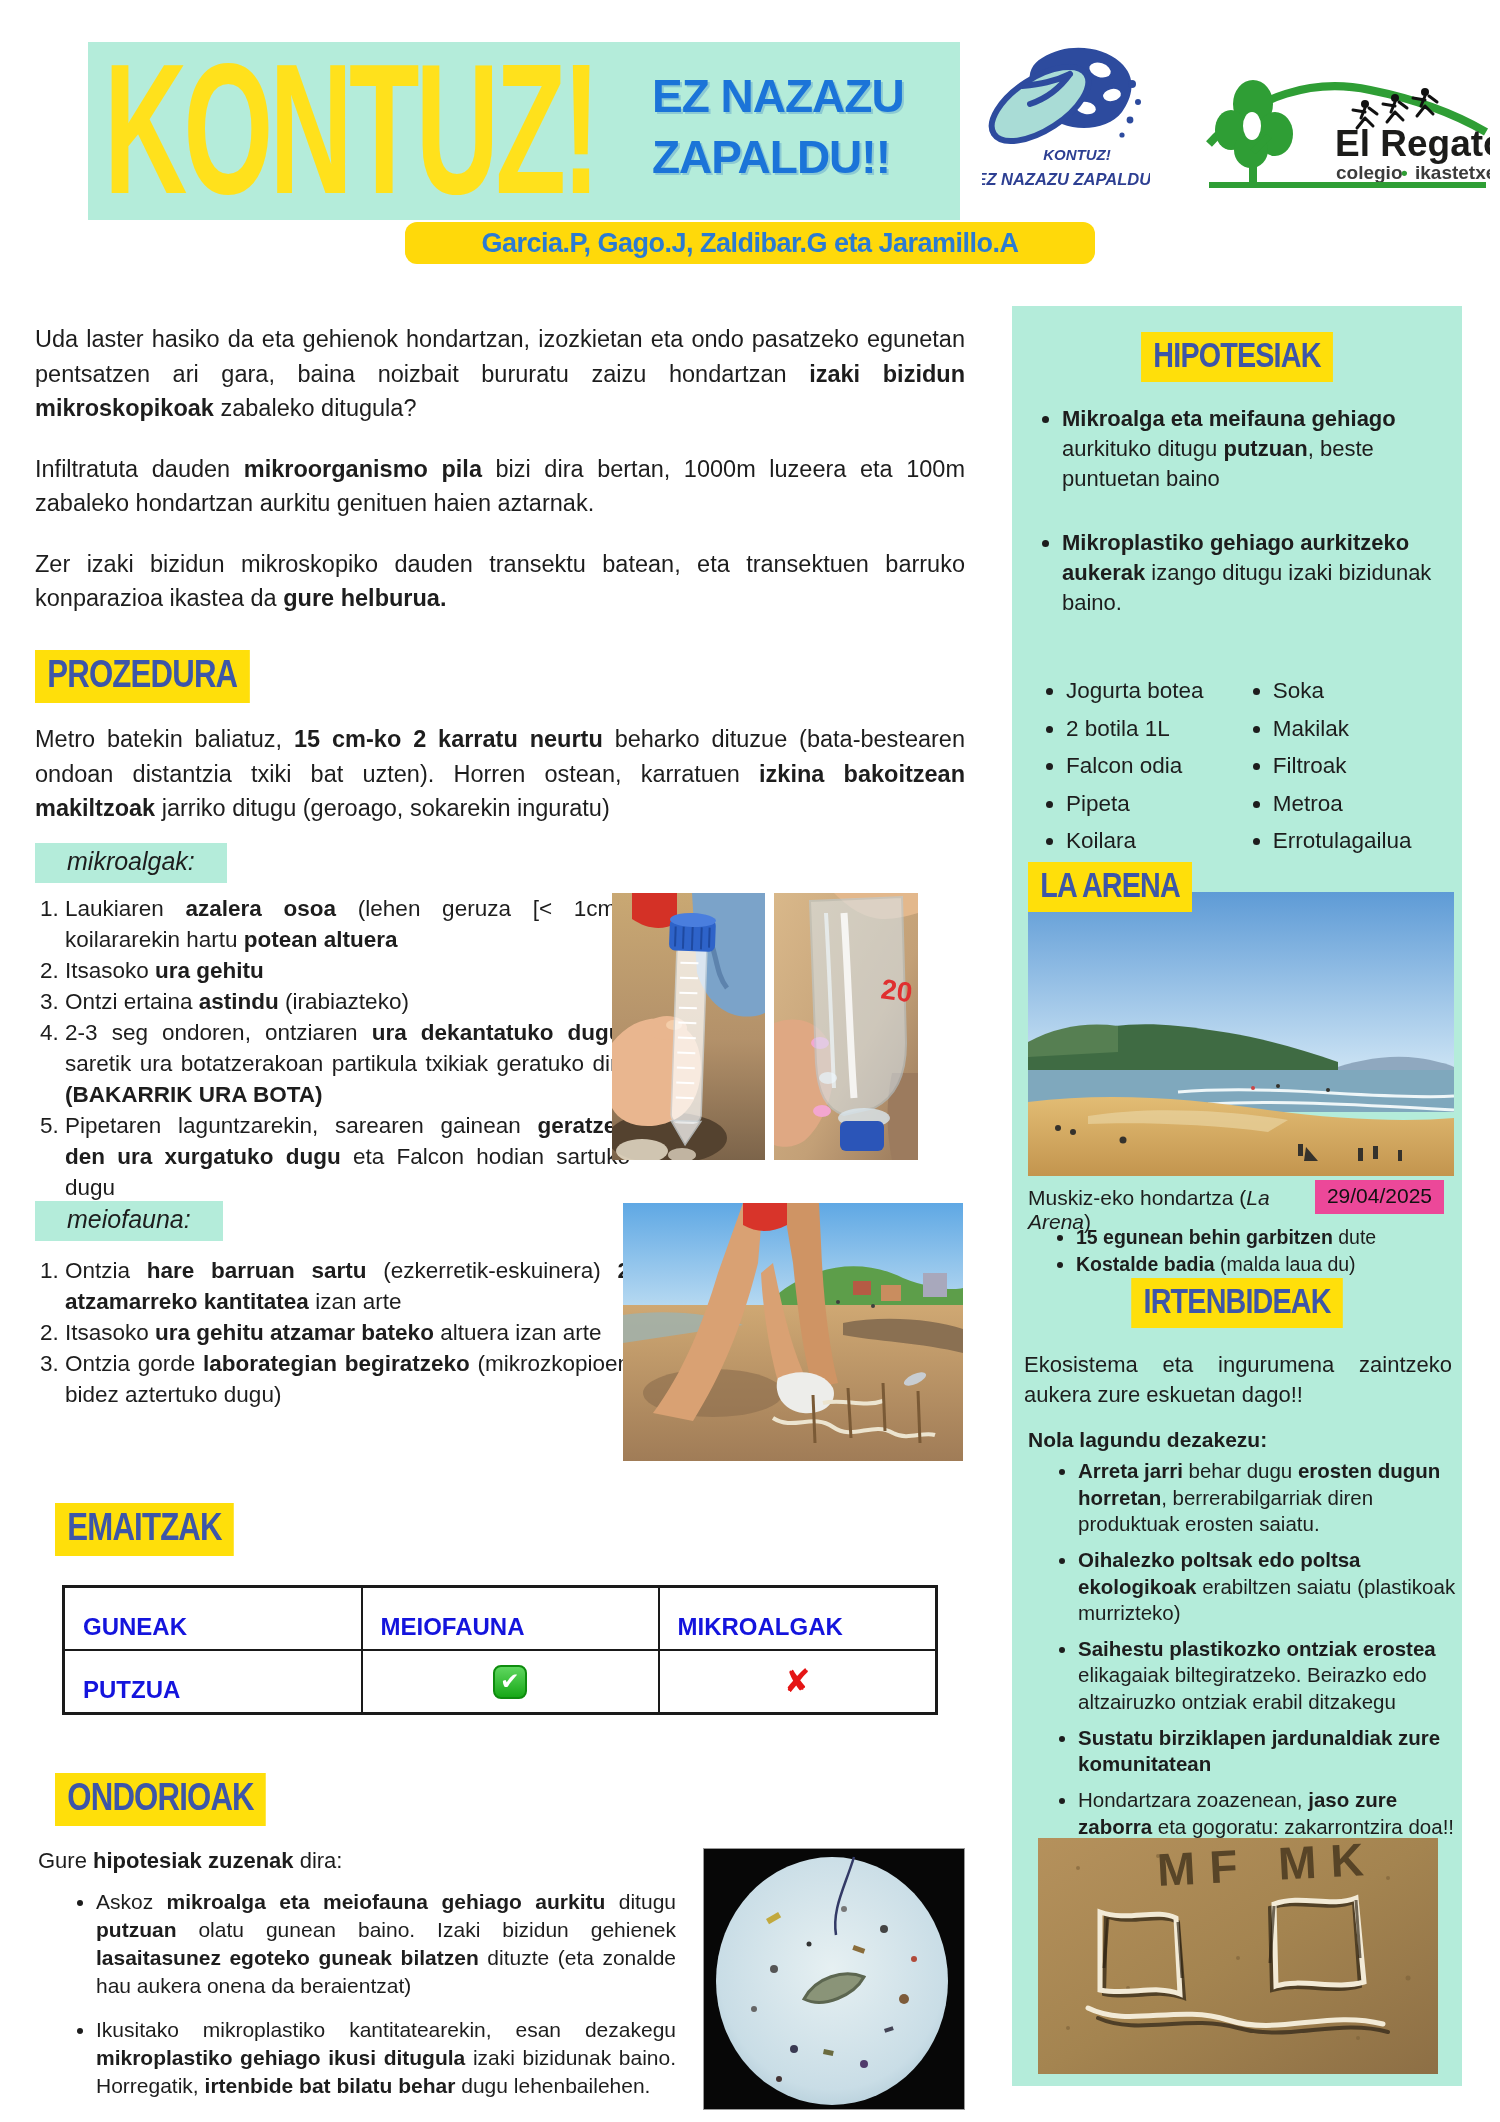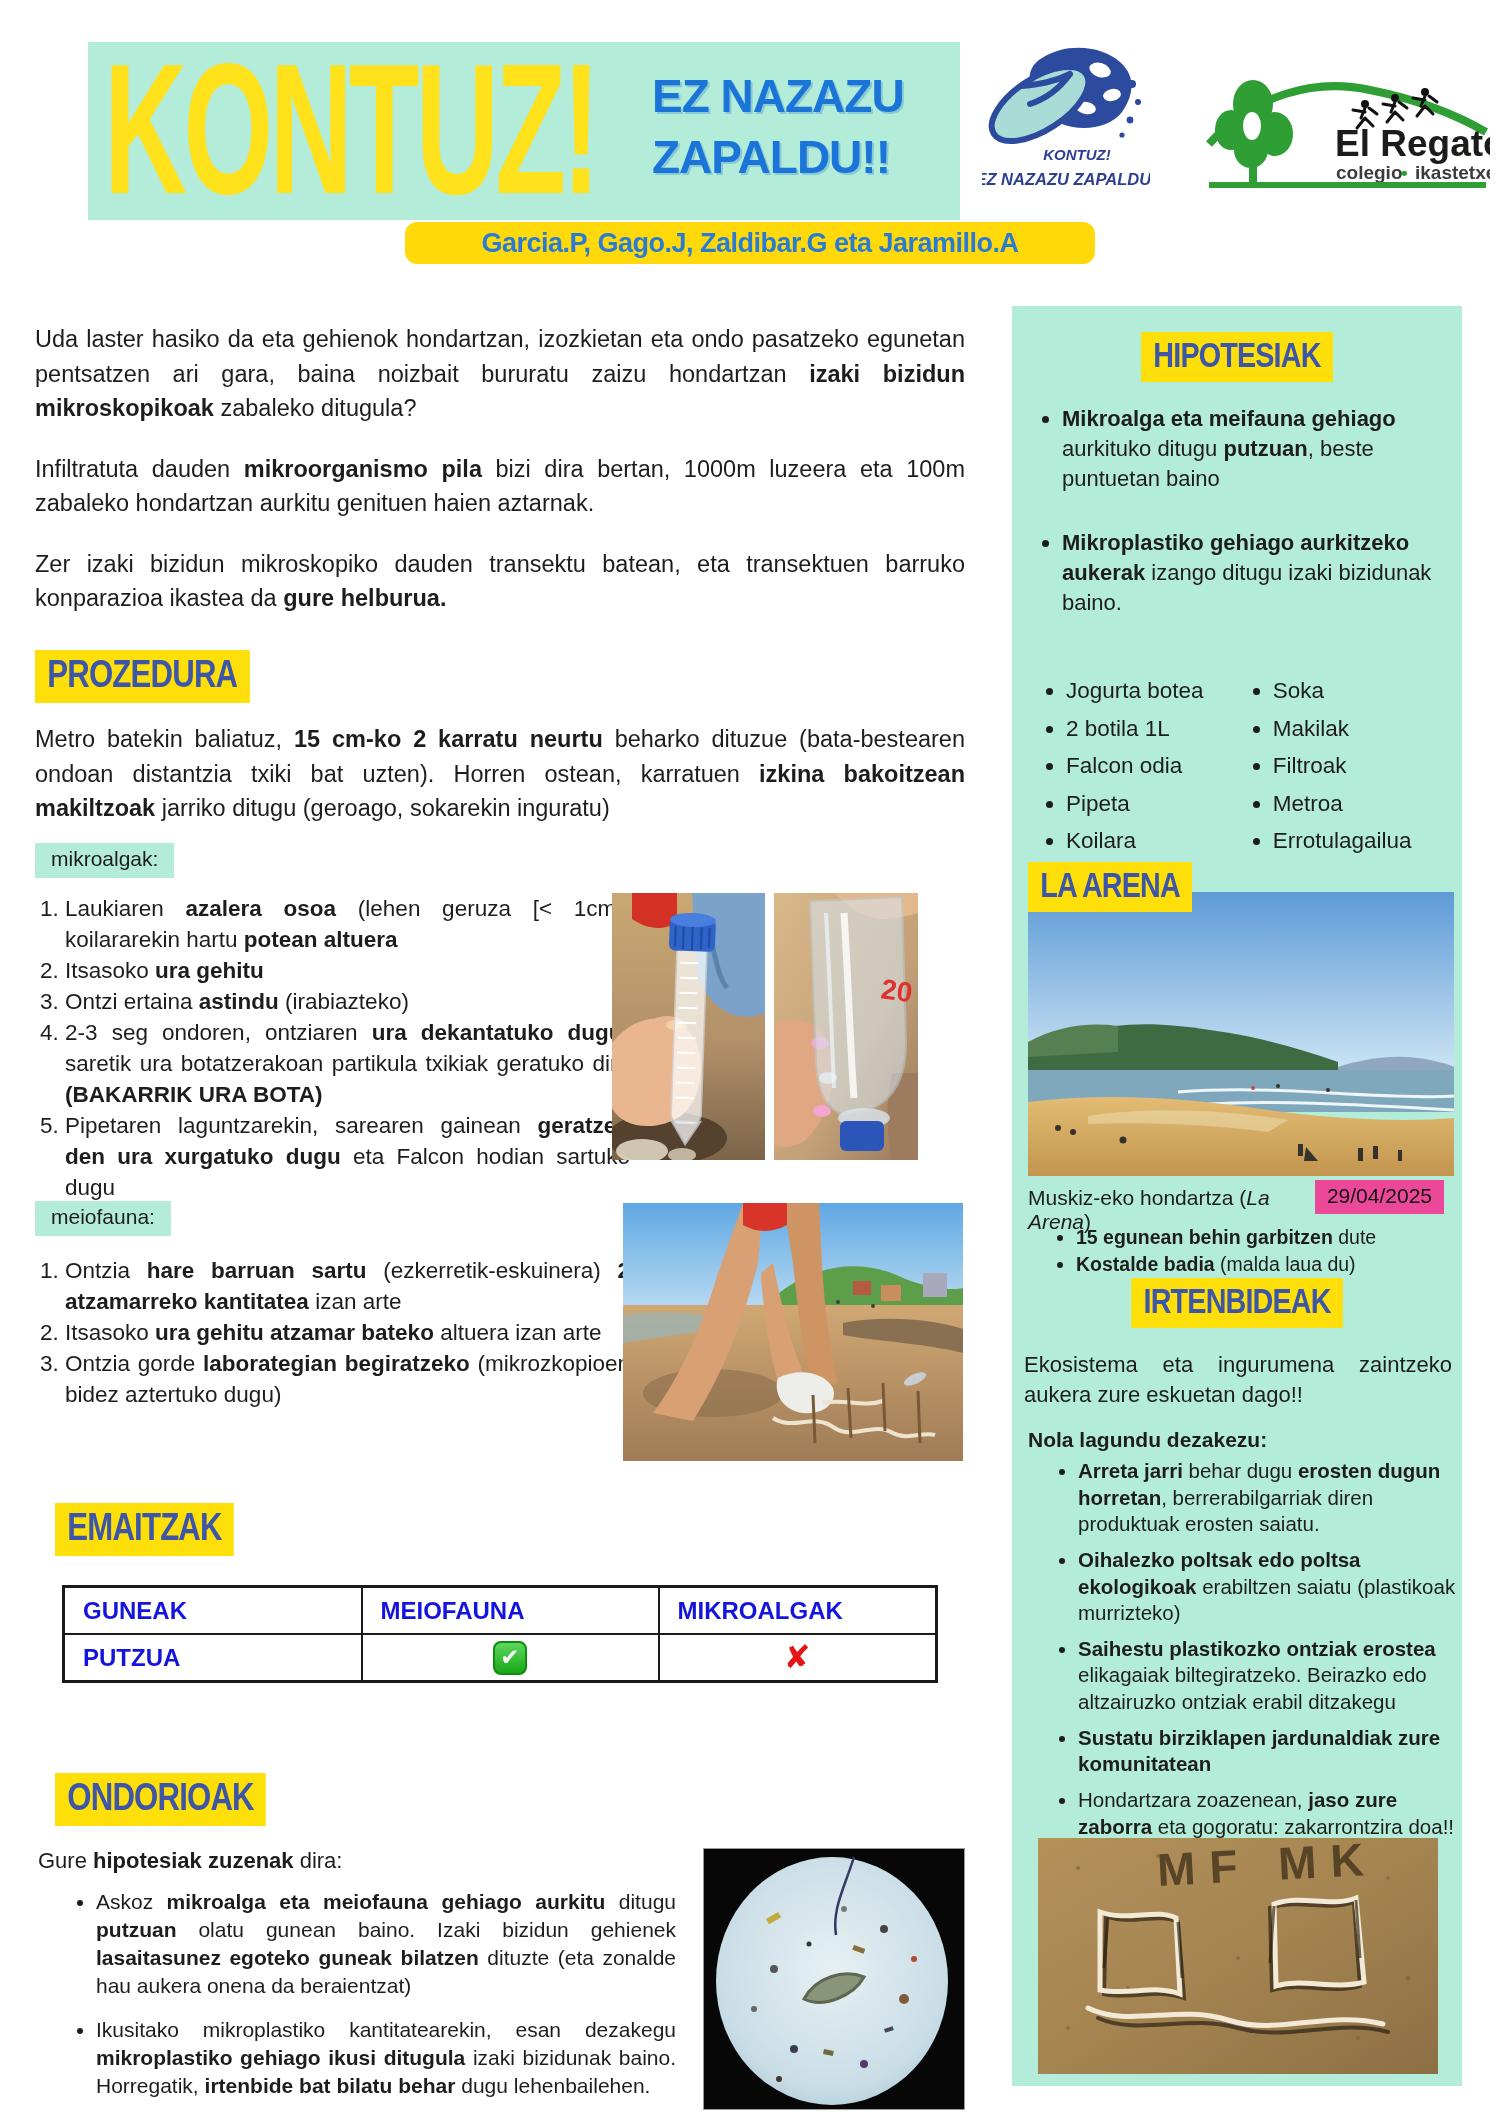--- a/index.html
+++ b/index.html
@@ -22,31 +22,31 @@
   
   .ybadge{background:#ffdf0a;color:#3d56a8;font-weight:800;display:inline-block;
           padding:3px 15px 7px;letter-spacing:-1px;white-space:nowrap;
           transform:scaleX(.82);transform-origin:left center;}
   .ybadge.center{transform-origin:center;}
   .badge-wrap{text-align:center;width:100%;}
 
   
   .txt{font-size:23.5px;line-height:1.47;text-align:justify;}
   .txt p{margin:0 0 26px 0;}
-  .chip{background:#b4ecda;font-size:21px;padding:4px 16px 7px;display:inline-block;}
+  .chip{background:#b4ecda;font-size:25px;font-style:italic;padding:4px 32px 7px;display:inline-block;}
   .steps{list-style:none;margin:0;padding:0;counter-reset:n;font-size:22.5px;line-height:1.38;}
   .steps li{counter-increment:n;position:relative;padding-left:27px;text-align:justify;margin:0;}
   .steps li::before{content:counter(n) ".";position:absolute;left:2px;}
   .bl{margin:0;padding-left:26px;}
   .bl li{margin-bottom:16px;text-align:justify;}
 
   
   table.res{border-collapse:collapse;table-layout:fixed;width:873px;border:3px solid #1a1a1a;}
   table.res td,table.res th{border:2px solid #1a1a1a;height:45px;font-size:24px;font-weight:700;
-       color:#1414dd;text-align:left;padding:0 0 0 18px;}
+       color:#1414dd;text-align:left;padding:16px 0 0 18px;}
   table.res td.icon-cell{text-align:center;padding:0;}
   .icon-check{display:inline-block;width:30px;height:30px;background:linear-gradient(#5fd75f,#17a817);
       border:2px solid #0e8c0e;border-radius:8px;font-family:"DejaVu Sans",sans-serif;}
   .icon-check::before{content:"✔";display:block;color:#fff;font-size:23px;line-height:29px;text-align:center;font-weight:700;}
   .icon-cross{display:inline-block;font-family:"DejaVu Sans",sans-serif;color:#e51515;font-weight:800;font-size:32px;line-height:32px;}
   .icon-cross::before{content:"✘";}
 
   
   .panel{left:1012px;top:306px;width:450px;height:1780px;background:#b4ecda;}
   .panel .abs{position:absolute;}

